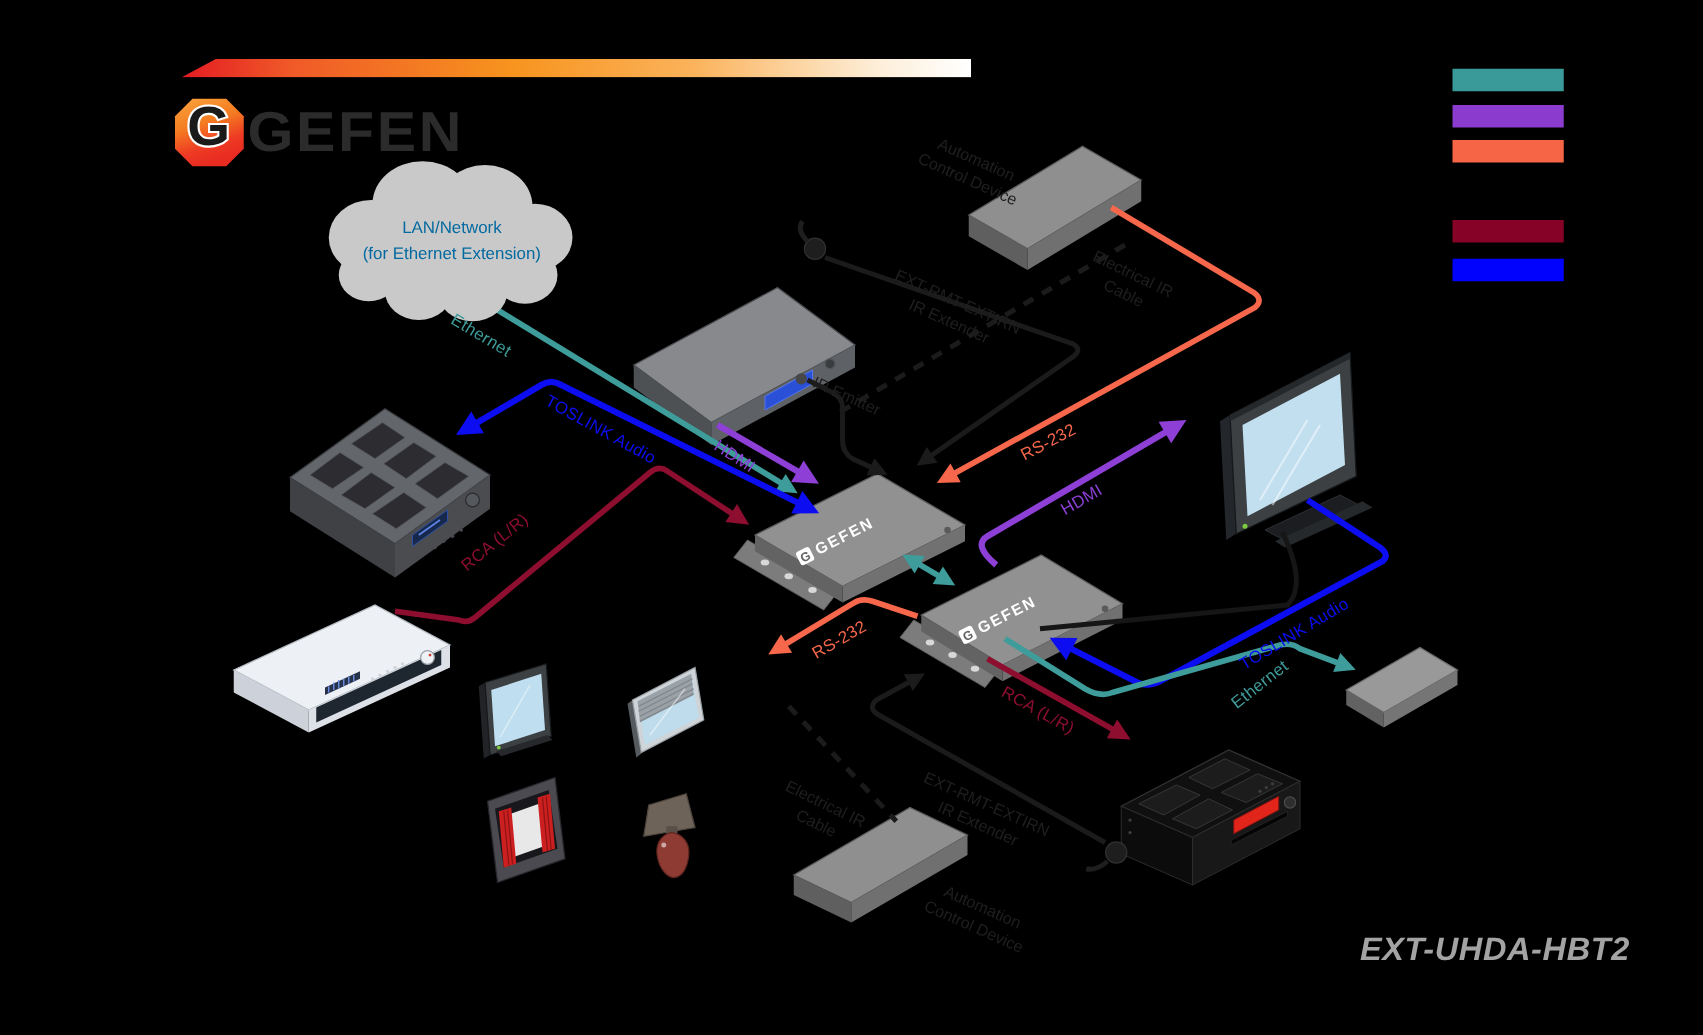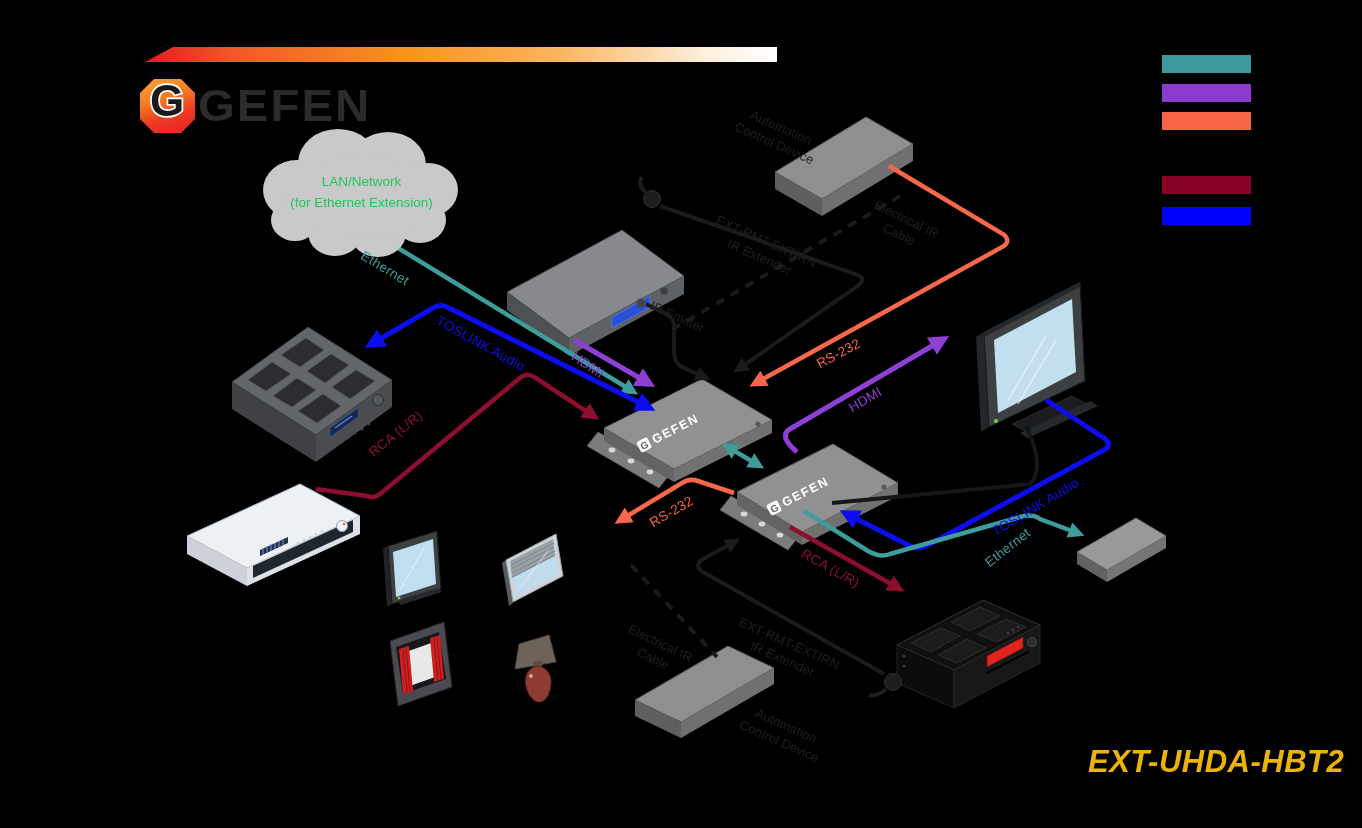--- a/index.html
+++ b/index.html
@@ -4,24 +4,24 @@
 <style>
   html,body{margin:0;padding:0;background:#000;}
   .stage{position:relative;width:1362px;height:828px;background:#000;overflow:hidden;
          font-family:"Liberation Sans",sans-serif;}
   .scene{position:absolute;left:0;top:0;width:1362px;height:828px;}
   .grad-bar{position:absolute;left:145px;top:47px;width:632px;height:15px;
     background:linear-gradient(90deg,#e31b23 0%,#f05a28 14%,#f7941e 42%,#fbb35c 65%,#fdeed8 88%,#ffffff 100%);
     clip-path:polygon(28px 0,100% 0,100% 100%,0 100%);}
   .logo-word{position:absolute;left:198px;top:80px;font-size:45px;font-weight:700;
     color:#2b2b2b;letter-spacing:2px;transform:scaleX(1.05);transform-origin:0 0;}
-  .model{position:absolute;left:1088px;top:744px;font-size:31px;font-weight:700;
-    font-style:italic;color:#eab308;letter-spacing:.5px;}
+  .model{position:absolute;left:1088px;top:744px;font-size:26px;font-weight:700;
+    font-style:italic;color:#a3a3a3;letter-spacing:.5px;}
   .cloud-label{position:absolute;left:254px;top:172px;width:215px;text-align:center;
-    font-size:13.5px;color:#22c55e;line-height:1.55;}
+    font-size:13.5px;color:#0369a1;line-height:1.55;}
   .lbl{position:absolute;font-size:13.5px;letter-spacing:.3px;transform-origin:0 0;white-space:nowrap;}
   .lbl2{position:absolute;font-size:13px;color:#1f1f1f;line-height:1.3;transform-origin:0 0;
         text-align:center;white-space:nowrap;}
   .c-teal{color:#3e9c9b}.c-purple{color:#8d3fd6}.c-orange{color:#f6674b}
   .c-maroon{color:#8e0e30}.c-blue{color:#0d0df2}
   .legend{position:absolute;left:0;top:0;}
   .swatch{position:absolute;left:1162px;width:89px;height:18px;}
 </style>
 </head>
 <body>

